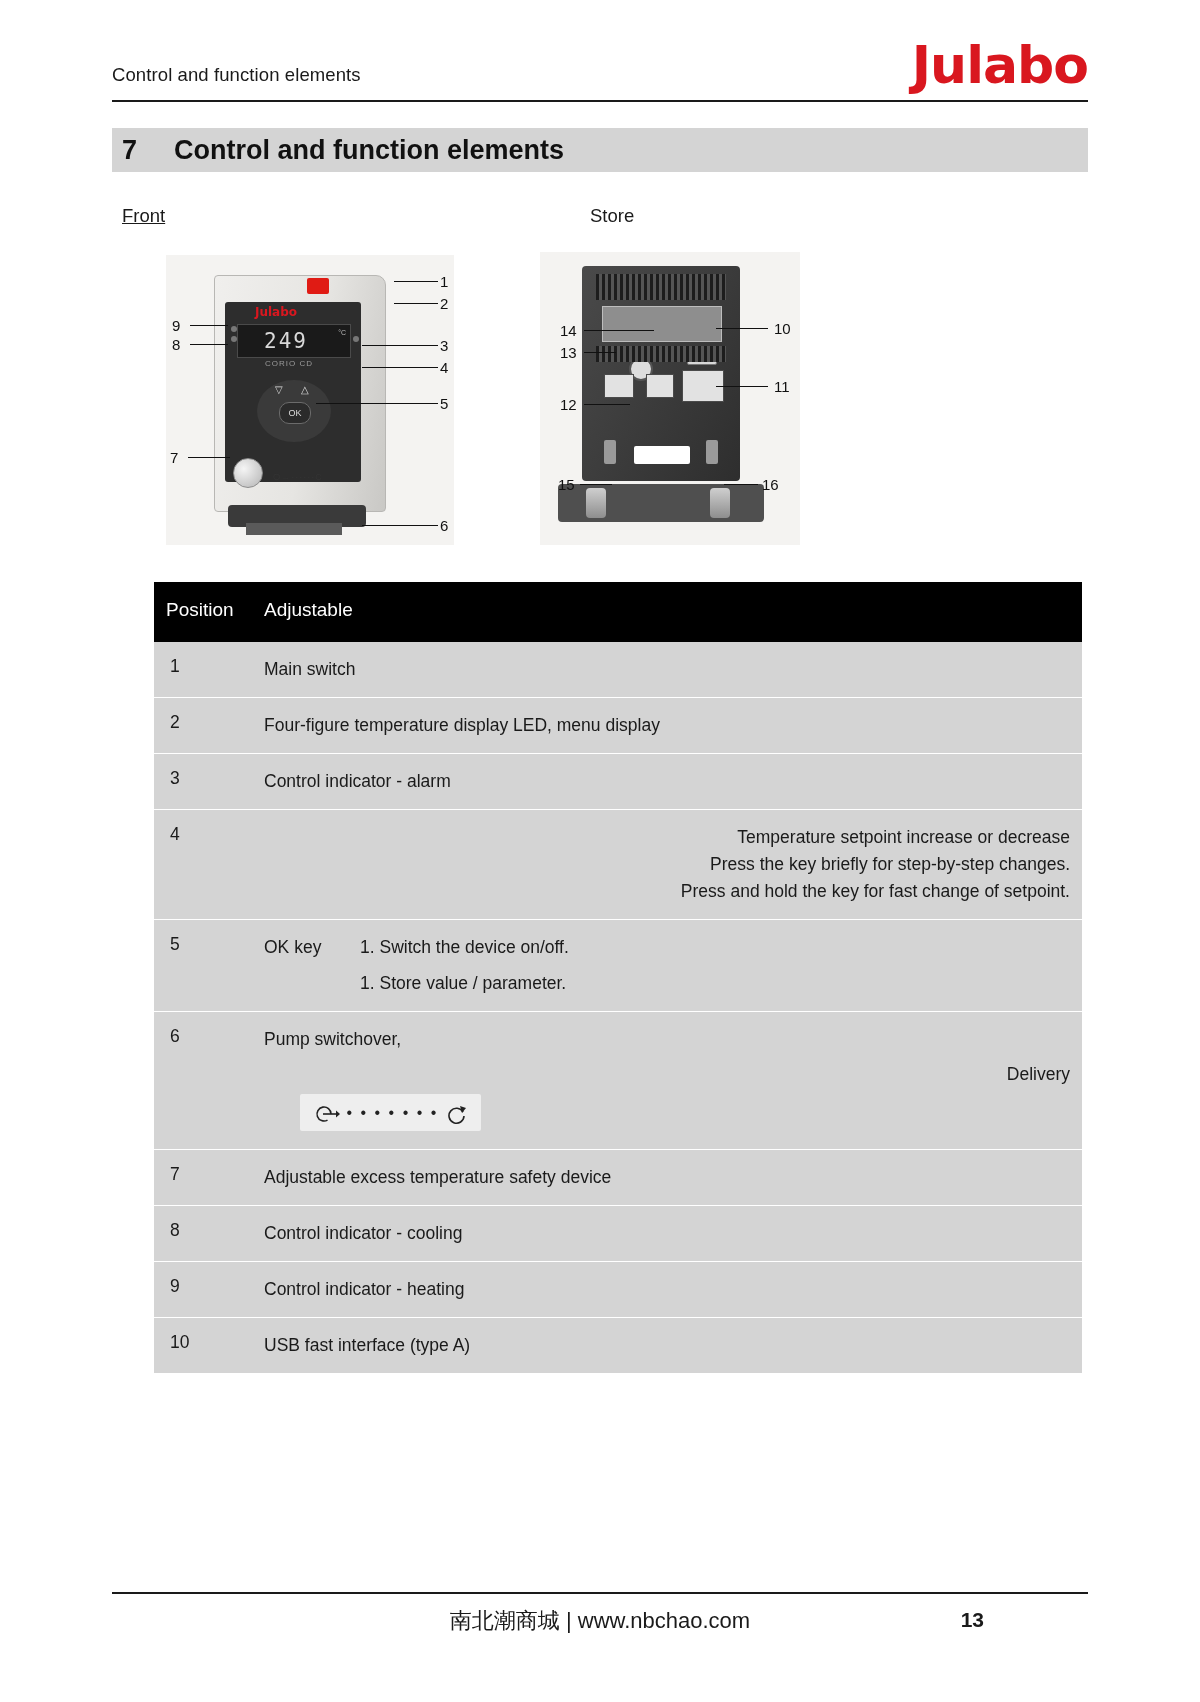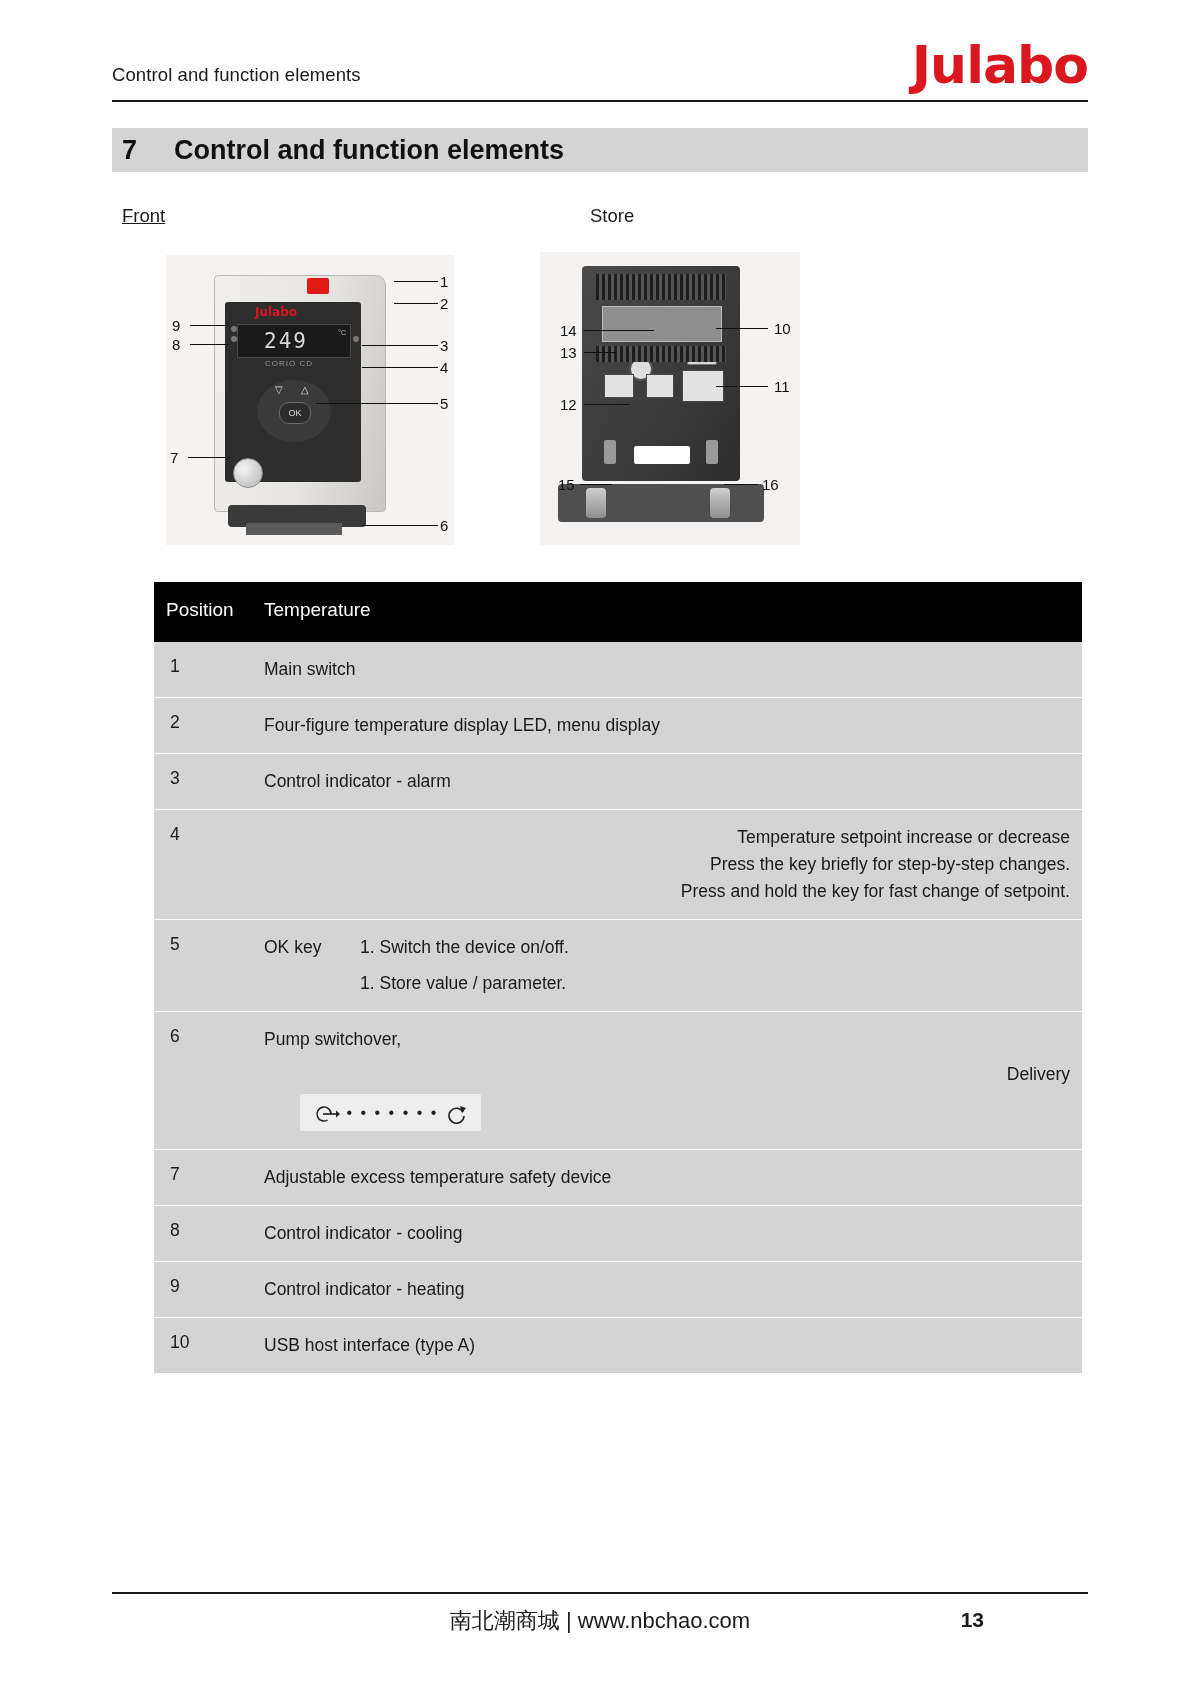--- a/index.html
+++ b/index.html
@@ -492,21 +492,21 @@
     <div class="callout-num" style="left:18px; top:224px;">15</div>
 
     <div class="leader" style="left:184px; top:232px; width:34px;"></div>
     <div class="callout-num" style="left:222px; top:224px;">16</div>
   </div>
 
   <div class="table">
 
     <div class="thead">
       <span class="c1">Position</span>
-      <span class="c2">Temperature</span>
+      <span class="c2">Adjustable</span>
     </div>
 
     <div class="row">
       <span class="pos">1</span>
       <div class="desig">
           <div>Main switch</div>
         </div>
     </div>
 
     <div class="row">
@@ -582,21 +582,21 @@
     <div class="row">
       <span class="pos">9</span>
       <div class="desig">
           <div>Control indicator - heating</div>
         </div>
     </div>
 
     <div class="row">
       <span class="pos">10</span>
       <div class="desig">
-          <div>USB host interface (type A)</div>
+          <div>USB fast interface (type A)</div>
         </div>
     </div>
 
   </div>
 
   <div class="footer-rule"></div>
   <div class="footer-center">南北潮商城 | www.nbchao.com</div>
   <div class="footer-page">13</div>
 
 </div>

